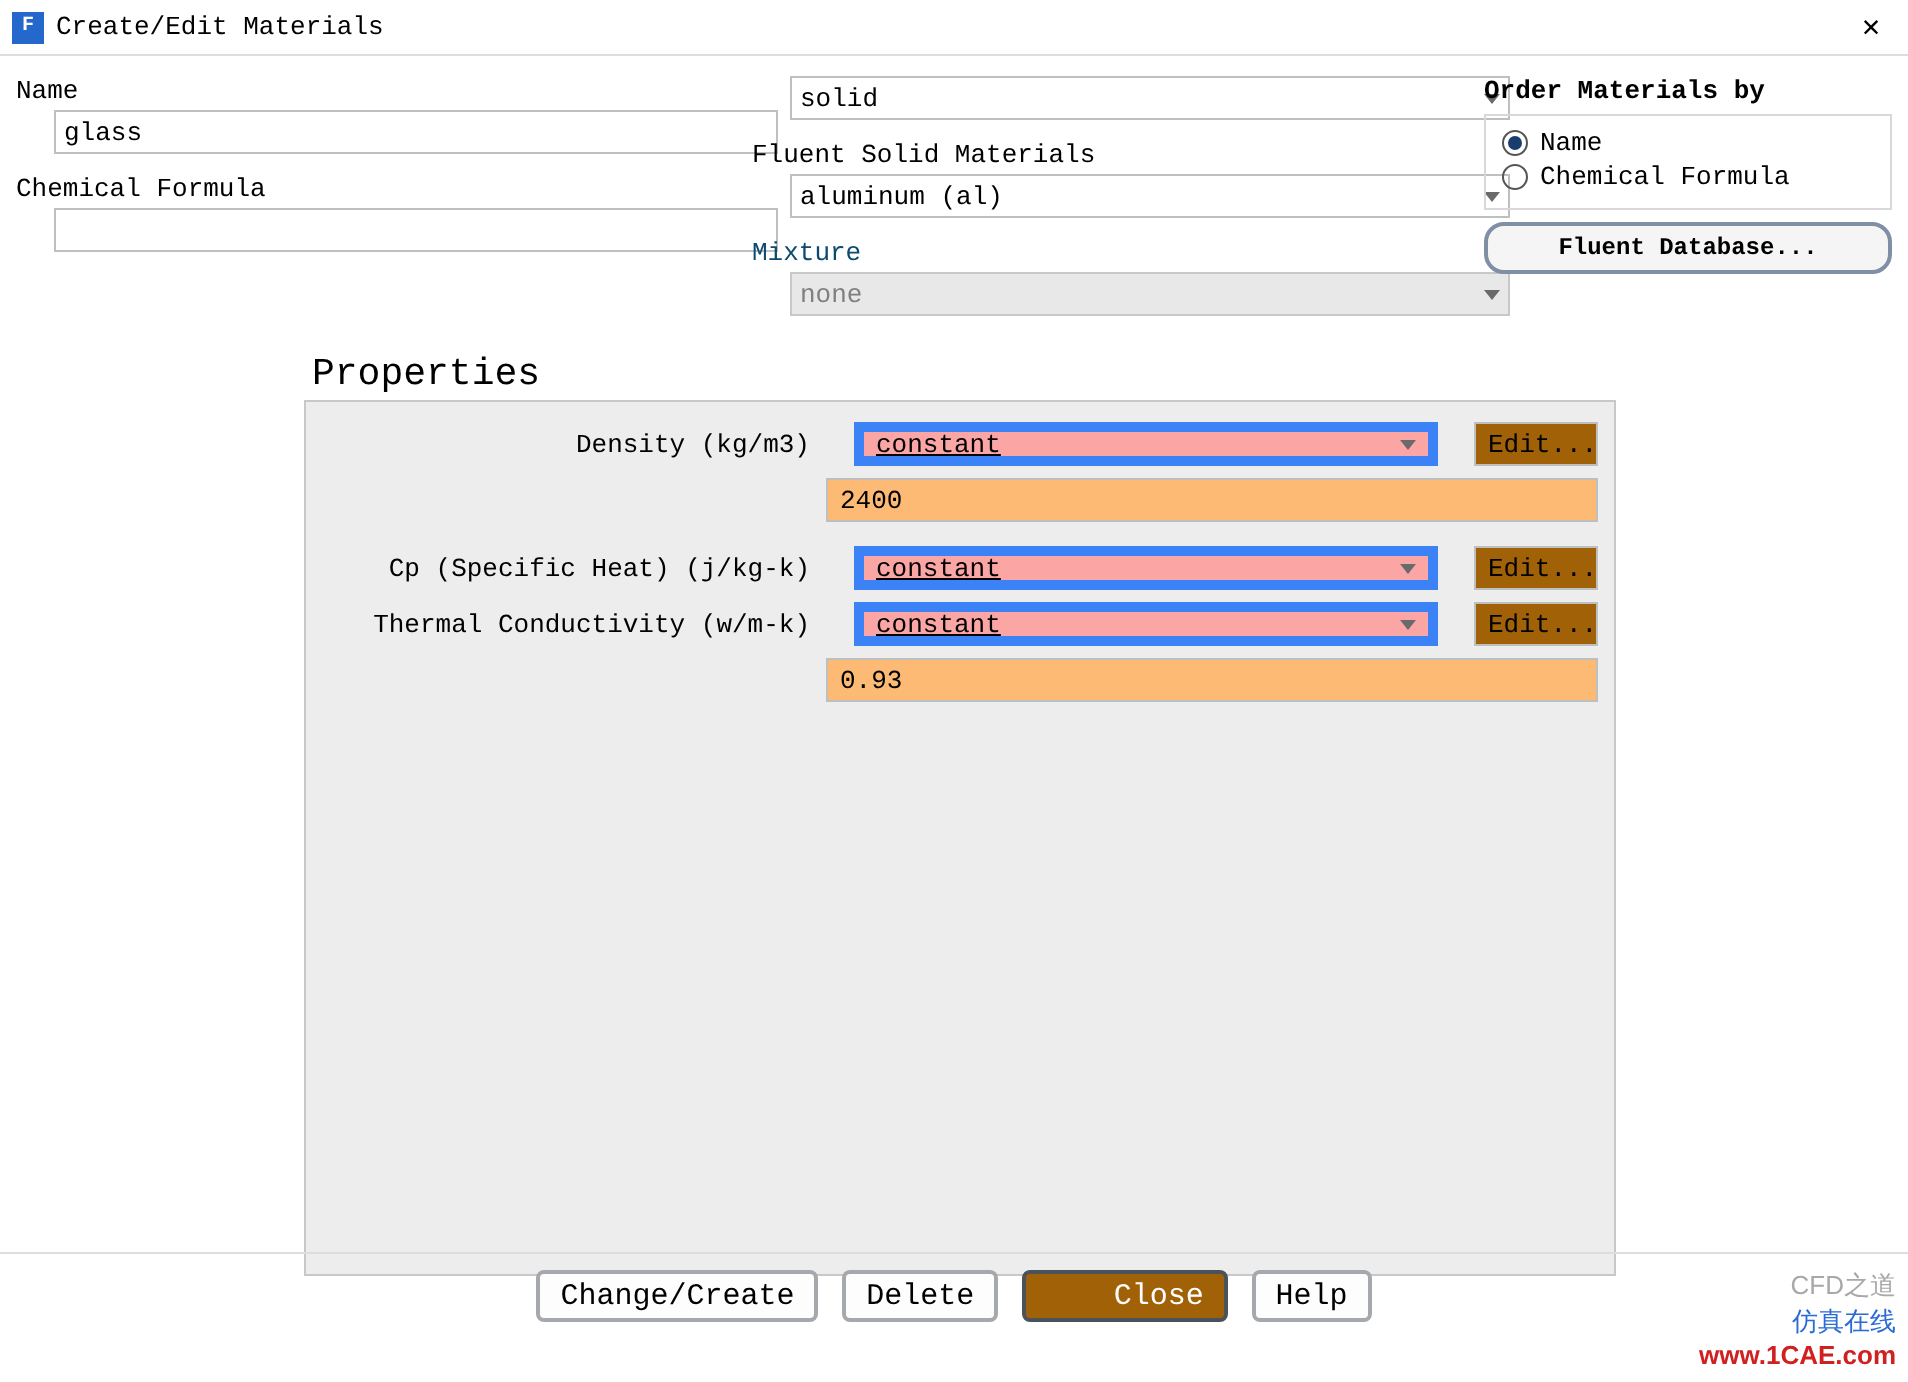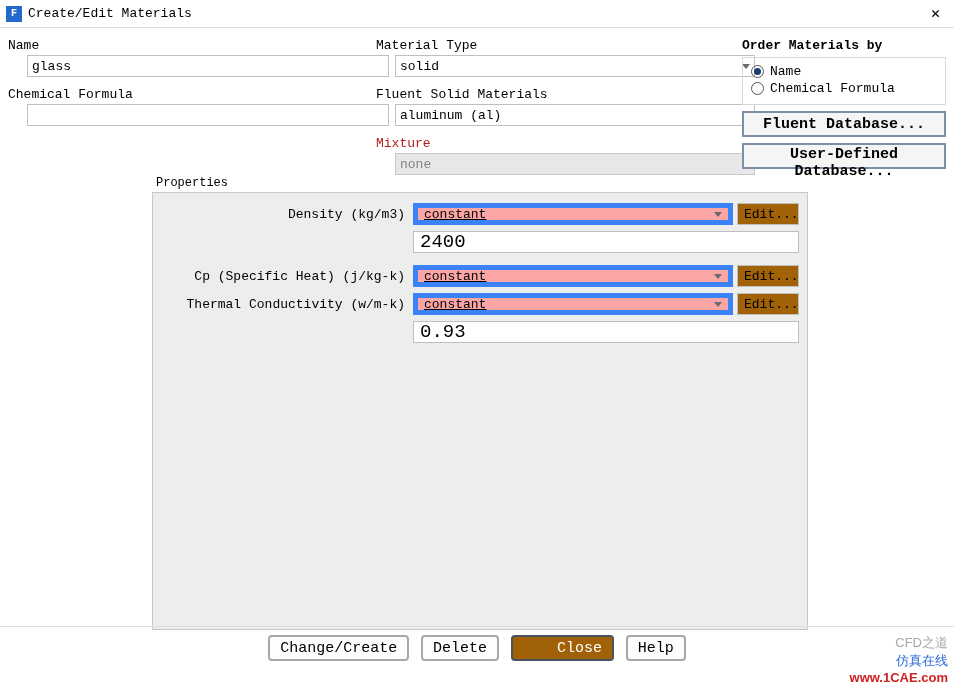--- a/index.html
+++ b/index.html
@@ -80,46 +80,46 @@
   display: inline-flex; align-items: center; justify-content: center;
 }
 .radio.checked::after {
   content: ""; width: 7px; height: 7px; border-radius: 50%; background: #1a3c6e;
 }
 .wide-btn {
   display: block;
   width: 100%;
   height: 26px;
   border: 2px solid #7f8fa6;
-  border-radius: 0;
+  border-radius: 10px;
   background: #f5f5f5;
   font-family: inherit;
-  font-size: 15px;
+  font-size: 12px;
   font-weight: bold;
   cursor: pointer;
   margin-top: 6px;
 }
 .props-wrap {
   position: absolute;
   left: 152px;
   right: 146px;
   top: 176px;
   height: 456px;
 }
-.props-label { margin-bottom: 2px; font-size: 12px; margin-left: 4px; }
+.props-label { margin-bottom: 2px; font-size: 19px; margin-left: 4px; }
 .props-box {
   border: 1px solid #c8c8c8;
   background: #ededed;
   height: 438px;
   padding: 10px 8px;
 }
 .prop-row {
   display: flex;
   align-items: center;
-  gap: 4px;
+  gap: 18px;
   margin-bottom: 6px;
   justify-content: center;
 }
 .prop-label {
   width: 248px;
   text-align: right;
   padding-right: 4px;
 }
 .prop-select {
   flex: 1;
@@ -144,24 +144,24 @@
 }
 .prop-value-row {
   display: flex;
   margin-bottom: 12px;
 }
 .prop-value-row .spacer { width: 252px; }
 .prop-value-input {
   flex: 1;
   height: 22px;
   border: 1px solid #bfbfbf;
-  background: #ffffff;
+  background: #fdba74;
   padding: 0 6px;
   font-family: inherit;
-  font-size: 19px;
+  font-size: 13px;
   margin-right: 0;
 }
 .bottom-bar {
   position: absolute;
   left: 0; right: 0;
   bottom: 30px;
   text-align: center;
   border-top: 1px solid #ddd;
   padding-top: 8px;
 }
@@ -215,56 +215,54 @@
       <input class="text-input" value="glass" style="">
     </div>
     <div class="block">
       <div class="field-label">Chemical Formula</div>
       <input class="text-input" value="" style="">
     </div>
   </div>
 
   <div class="col-mid">
     <div class="block">
-      <div class="field-label">Material Type</div>
       <div class="select-box">
         <span>solid</span>
         <span class="select-arrow"></span>
       </div>
     </div>
     <div class="block">
       <div class="field-label">Fluent Solid Materials</div>
       <div class="select-box">
         <span>aluminum (al)</span>
         <span class="select-arrow"></span>
       </div>
     </div>
     <div class="block">
-      <div class="field-label" style="color:#b91c1c">Mixture</div>
+      <div class="field-label" style="color:#0c4a6e">Mixture</div>
       <div class="select-box disabled">
         <span>none</span>
         <span class="select-arrow"></span>
       </div>
     </div>
   </div>
 
   <div class="col-right">
     <div class="order-title">Order Materials by</div>
     <div class="radio-group">
       <div class="radio-row">
         <span class="radio checked"></span>
         <span>Name</span>
       </div>
       <div class="radio-row">
         <span class="radio"></span>
         <span>Chemical Formula</span>
       </div>
     </div>
     <button class="wide-btn">Fluent Database...</button>
-    <button class="wide-btn">User-Defined Database...</button>
   </div>
 </div>
 
 <div class="props-wrap">
   <div class="props-label">Properties</div>
   <div class="props-box">
 
     <div class="prop-row">
       <div class="prop-label">Density (kg/m3)</div>
       <div class="prop-select">

